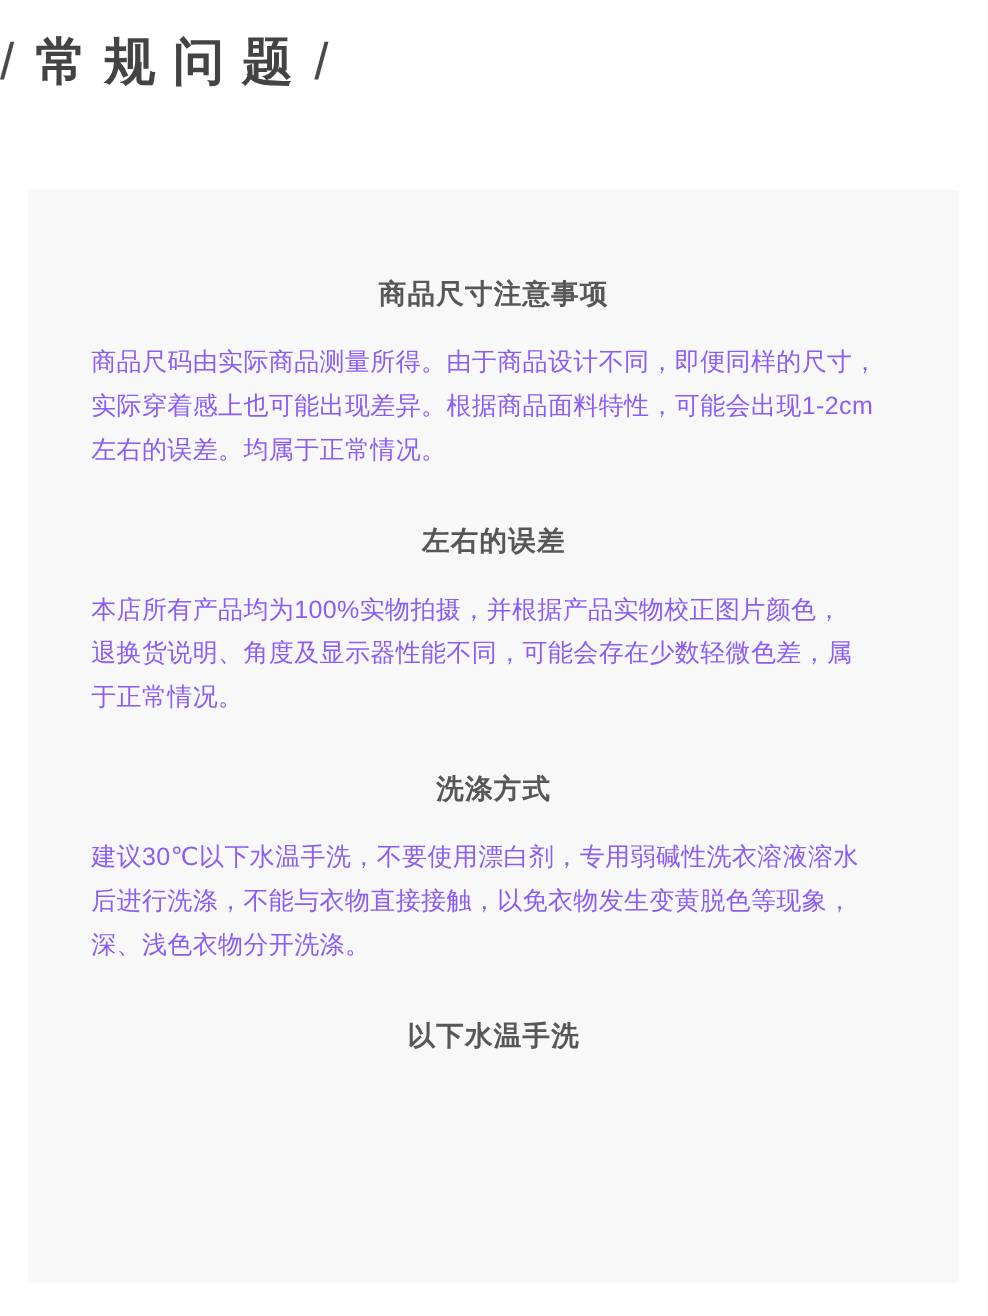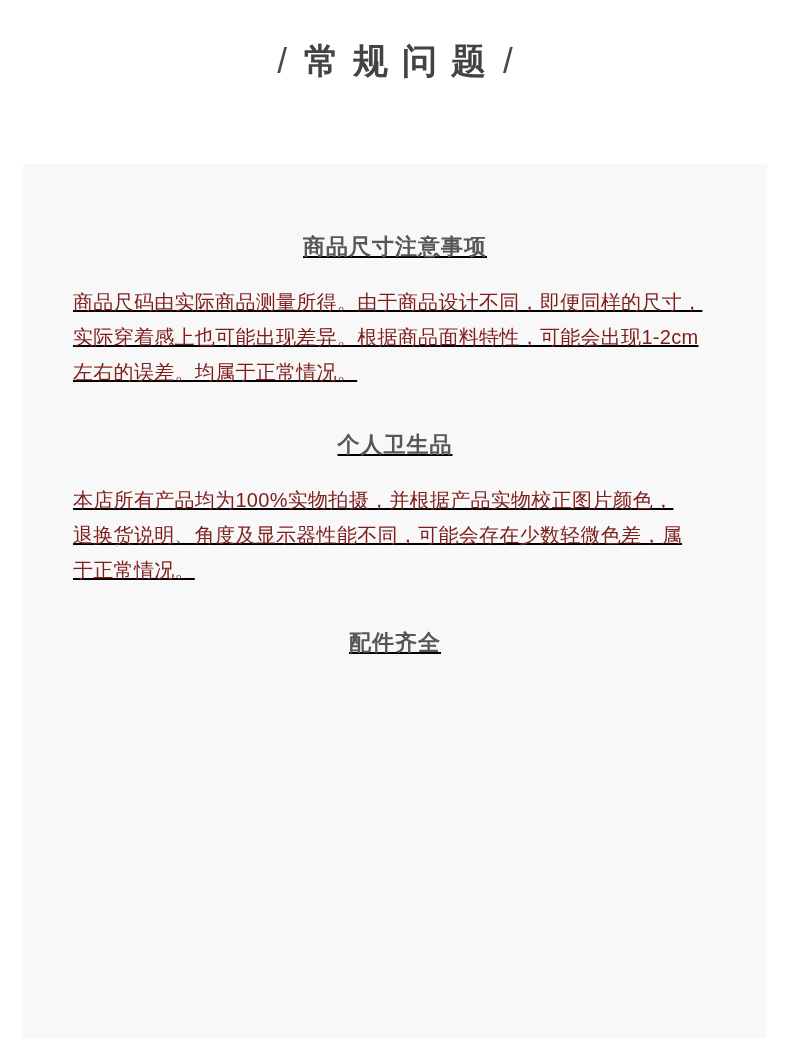--- a/index.html
+++ b/index.html
@@ -7,23 +7,23 @@
     padding: 0;
   }
   body {
     width: 790px;
     height: 1053px;
     background: #ffffff;
     font-family: "Liberation Sans", "DejaVu Sans", sans-serif;
     overflow: hidden;
   }
   .page-header {
-    padding-top: 40px;
-    text-align: center;
-    font-size: 35px;
+    padding-top: 28px;
+    text-align: left;
+    font-size: 41px;
     line-height: 42px;
     color: #434343;
     white-space: nowrap;
   }
   .page-header .slash {
     font-weight: 400;
     color: #4a4a4a;
     font-style: normal;
   }
   .page-header .slash-left { margin-right: 17px; }
@@ -33,37 +33,36 @@
     letter-spacing: 14px;
     color: #434343;
   }
   .faq-card {
     box-sizing: border-box;
     width: 744px;
     height: 874px;
     margin: 82px auto 0 auto;
     background: #f8f8f8;
     padding: 70px 50px 0 50px;
-    text-decoration: underline;
   }
   .faq-section { margin: 0; }
   .section-title {
     margin: 0 0 25px 0;
     font-size: 22px;
     line-height: 26px;
     font-weight: 600;
     color: #575757;
     text-align: center;
     letter-spacing: 1px;
   }
   .section-body {
     margin: 0 0 42px 0;
     font-size: 20px;
     line-height: 35px;
-    color: #7f1d1d;
+    color: #8b5cf6;
     text-align: left;
     letter-spacing: 0.3px;
     white-space: pre-line;
   }
 </style>
 </head>
 <body>
 
 <div class="page">
 
@@ -74,26 +73,32 @@
   <div class="faq-card">
 
     <section class="faq-section">
       <h3 class="section-title">商品尺寸注意事项</h3>
       <p class="section-body">商品尺码由实际商品测量所得。由于商品设计不同，即便同样的尺寸，
 实际穿着感上也可能出现差异。根据商品面料特性，可能会出现1-2cm
 左右的误差。均属于正常情况。</p>
     </section>
 
     <section class="faq-section">
-      <h3 class="section-title">个人卫生品</h3>
+      <h3 class="section-title">左右的误差</h3>
       <p class="section-body">本店所有产品均为100%实物拍摄，并根据产品实物校正图片颜色，
 退换货说明、角度及显示器性能不同，可能会存在少数轻微色差，属
 于正常情况。</p>
     </section>
 
+    <section class="faq-section">
+      <h3 class="section-title">洗涤方式</h3>
+      <p class="section-body">建议30℃以下水温手洗，不要使用漂白剂，专用弱碱性洗衣溶液溶水
+后进行洗涤，不能与衣物直接接触，以免衣物发生变黄脱色等现象，
+深、浅色衣物分开洗涤。</p>
+    </section>
 
     <section class="faq-section">
-      <h3 class="section-title">配件齐全</h3>
+      <h3 class="section-title">以下水温手洗</h3>
     </section>
 
   </div>
 
 </div>
 
 </body></html>

